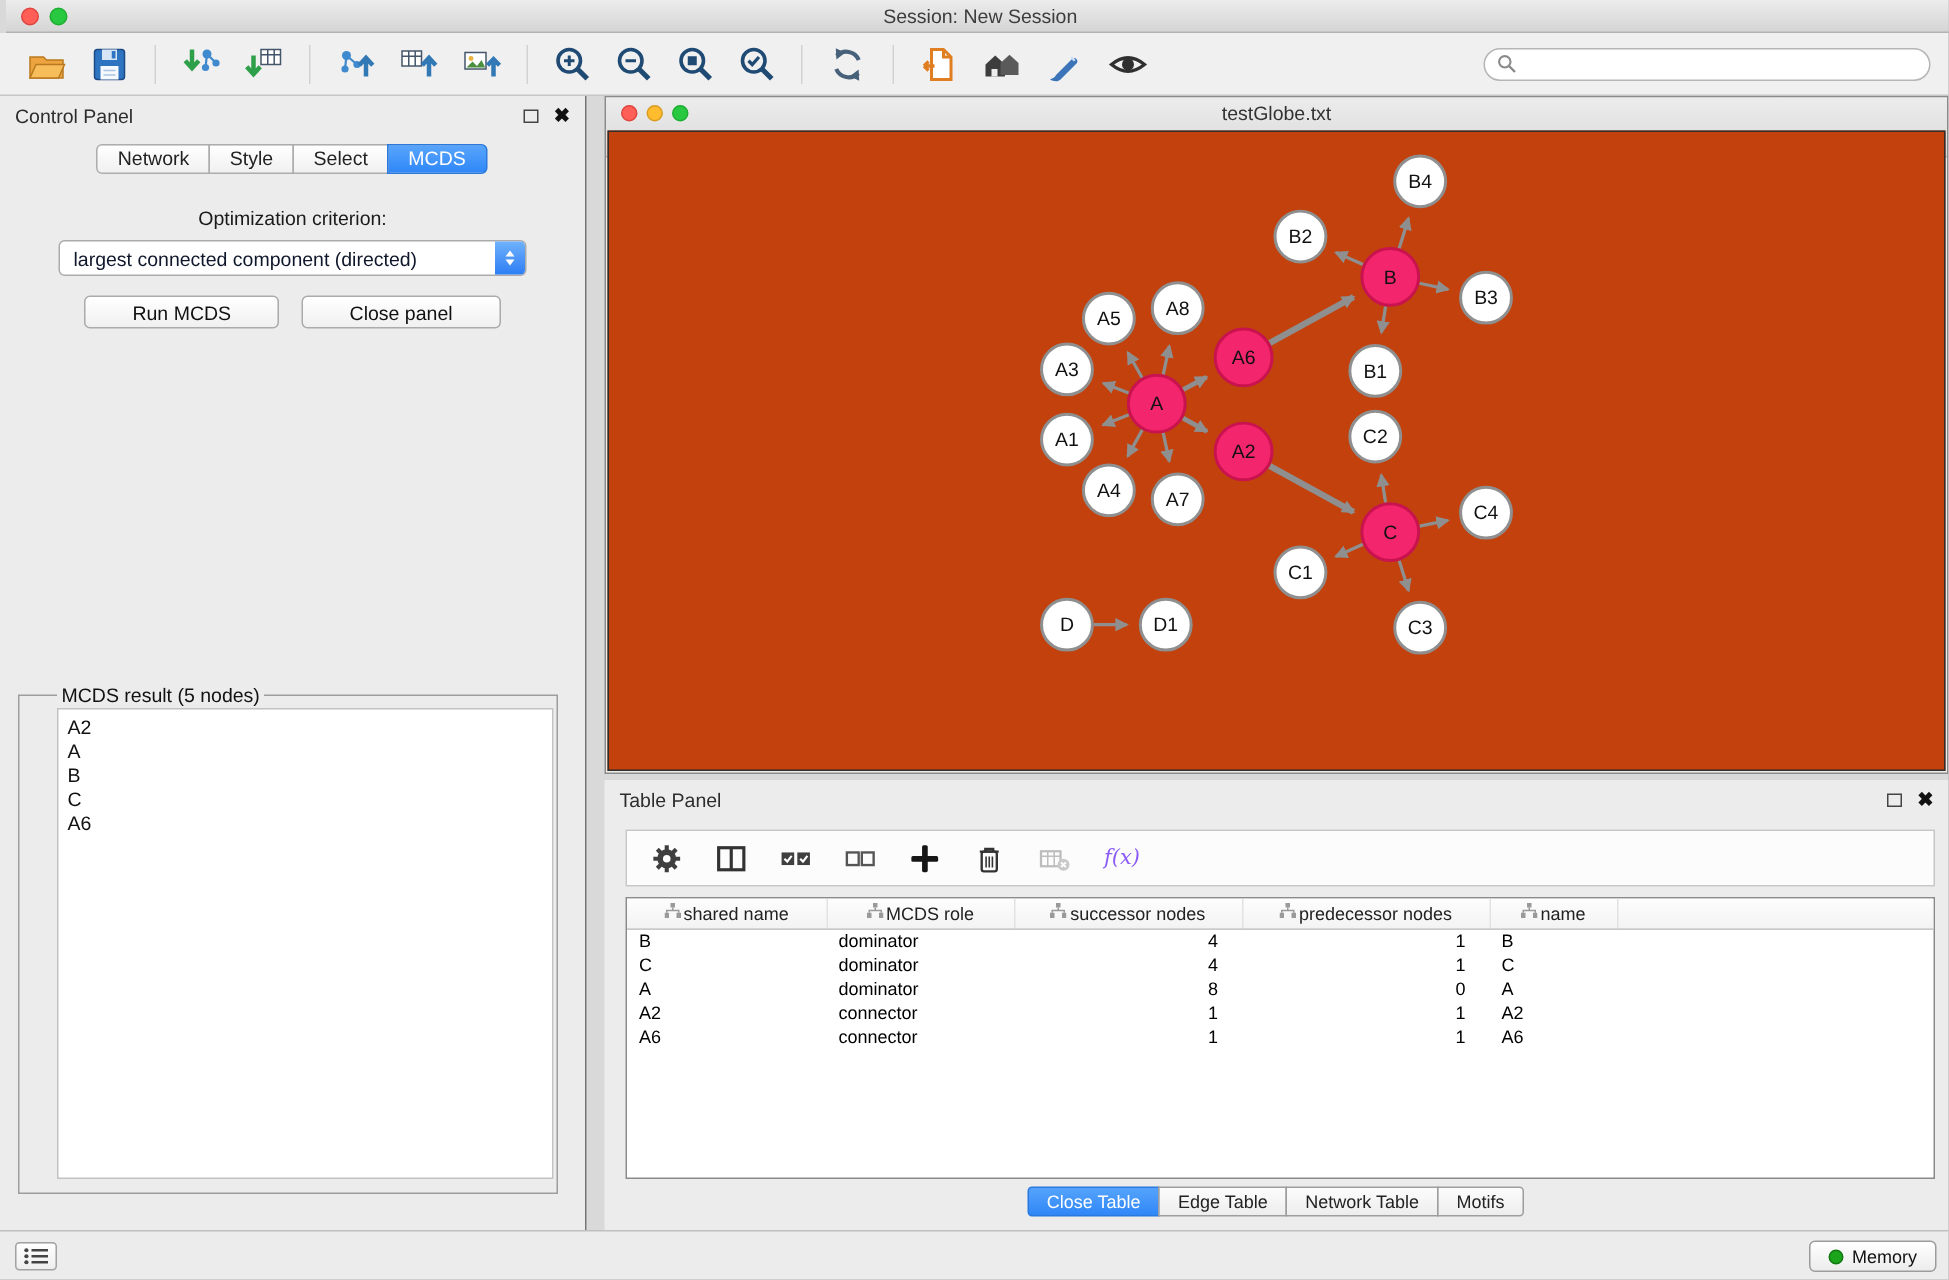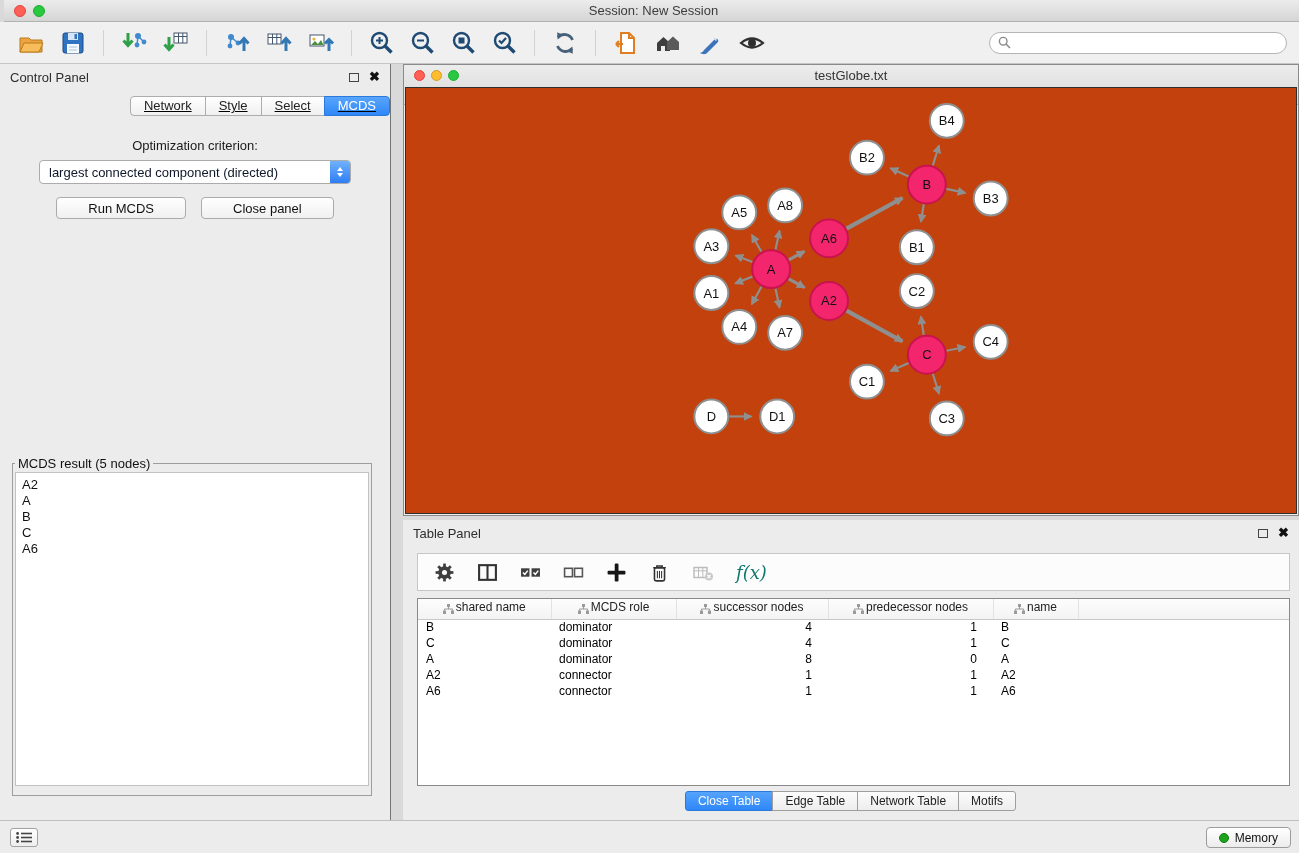--- a/index.html
+++ b/index.html
@@ -28,21 +28,21 @@
   .searchbox input { border:none; outline:none; flex:1; font-size:12px; font-family:"Liberation Sans",sans-serif; background:transparent; }
 
   
   .control-panel { position:absolute; left:0; top:64px; width:391px; height:756px;
     background:#ececec; border-right:1px solid #737373; }
   .panel-header { height:26px; display:flex; align-items:center; padding:0 10px; font-size:13px; color:#2d2d2d; }
   .panel-header .spacer { flex:1; }
   .ph-float { width:10px; height:9px; border:1.5px solid #444; margin-right:10px; display:inline-block; }
   .ph-close { font-size:13px; font-weight:bold; color:#111; line-height:10px; }
 
-  .cp-tabs { display:flex; justify-content:flex-end; margin-top:6px;text-decoration:underline; }
+  .cp-tabs { display:flex; justify-content:center; margin-top:6px; }
   .cp-tab { height:20px; line-height:18px; padding:0 13px; font-size:13px; color:#222;
     background:linear-gradient(#ffffff,#f0f0f0); border:1px solid #adadad; margin-left:-1px; }
   .cp-tab.first { border-radius:4px 0 0 4px; }
   .cp-tab.last { border-radius:0 4px 4px 0; }
   .cp-tab.active { background:linear-gradient(#58a5fc,#2f87f7); color:#fff; border-color:#2a79dd; }
 
   .opt-label { text-align:center; margin-top:22px; font-size:13px; color:#1a1a1a; }
   .dropdown { position:relative; margin:7px auto 0 auto; width:312px; height:24px; background:#fff;
     border:1px solid #ababab; border-radius:4px; font-size:13px; color:#0f172a;
     display:flex; align-items:center; padding-left:9px; }
@@ -50,51 +50,51 @@
     background:linear-gradient(#6fb1fb,#2e7ef5); border-radius:0 3px 3px 0;
     display:flex; flex-direction:column; align-items:center; justify-content:center; gap:2px; }
   .dd-up { width:0; height:0; border-left:3.5px solid transparent; border-right:3.5px solid transparent; border-bottom:4.5px solid #fff; }
   .dd-down { width:0; height:0; border-left:3.5px solid transparent; border-right:3.5px solid transparent; border-top:4.5px solid #fff; }
 
   .cp-buttons { display:flex; justify-content:center; gap:15px; margin-top:13px; }
   .cp-buttons button { height:22px; padding:0 31px; font-size:13px; color:#111;
     background:linear-gradient(#ffffff,#f0f0f0); border:1px solid #ababab; border-radius:4px; font-family:"Liberation Sans",sans-serif; }
 
   .result-box { position:absolute; left:12px; top:392px; width:360px; height:340px;
-    border:1px solid #9d9d9d; background:#ececec; }
+    border:1px solid #9d9d9d; background:#ececec;padding-left:23px; }
   .result-box legend { font-size:13px; color:#111; padding:0 3px; margin-left:2px; }
   .result-list { margin:1px 2px 2px 2px; height:calc(100% - 10px); background:#fff;
     border:1px solid #c2c2c2; padding:4px 6px; font-size:13px; line-height:16px; color:#111; overflow:hidden; }
 
   
   .net-window { position:absolute; left:403px; top:64px; width:896px; height:452px;
     background:#ededed; border:1px solid #8a8a8a; }
   .net-titlebar { position:relative; height:40px; background:linear-gradient(#ececec,#dadada);
     border-bottom:1px solid #b5b5b5; text-align:center; font-size:13px; color:#333; line-height:21px; }
   .net-traffic { position:absolute; left:10px; top:5px; display:flex; gap:6px; }
   .tl.small { width:11px; height:11px; }
   .net-canvas { position:absolute; top:22px; left:1px; right:1px; bottom:1px; background:#c2410c; border:1px solid #2e2e2e; }
   .net-canvas svg { width:100%; height:100%; display:block; }
   .node-label { font-family:"Liberation Sans",sans-serif; font-size:13px; fill:#111; }
 
   
   .table-panel { position:absolute; left:403px; top:520px; width:896px; height:300px; background:#ececec; }
   .tp-toolbar { position:absolute; left:14px; right:9px; top:33px; height:38px;
     background:#fcfcfc; border:1px solid #c6c6c6; display:flex; align-items:center; gap:22px; padding:0 16px; }
   .tp-tbtn { background:transparent; border:none; padding:0; display:flex; align-items:center; }
-  .fx { font-family:"DejaVu Serif", serif; font-style:italic; font-size:18px; color:#0f766e; }
+  .fx { font-family:"DejaVu Serif", serif; font-style:italic; font-size:14px; color:#8b5cf6; }
 
   .tp-tablewrap { position:absolute; left:14px; right:9px; top:78px; height:188px;
     background:#fff; border:1px solid #8a8a8a; overflow:hidden; }
   table { border-collapse:collapse; width:100%; table-layout:fixed; }
   thead th { height:20px; background:linear-gradient(#fdfdfd,#f3f3f3);
     border-bottom:1px solid #c9c9c9; border-right:1px solid #e2e2e2;
     font-size:12px; font-weight:normal; color:#222; text-align:center; }
   thead th.fill { border-right:none; }
-  thead th .hdr { display:inline-flex; align-items:flex-end; gap:2px; }
+  thead th .hdr { display:inline-flex; align-items:flex-start; gap:2px; }
   tbody td { height:16px; padding:0 8px; font-size:12px; color:#000; white-space:nowrap; }
   tbody td.num { text-align:right; padding-right:16px; }
 
   .tp-tabs { position:absolute; left:0; right:0; top:271px; display:flex; justify-content:center; }
   .tp-tab { height:20px; line-height:18px; padding:0 12px; font-size:12px; color:#222;
     background:linear-gradient(#fcfcfc,#ededed); border:1px solid #9e9e9e; margin-left:-1px; }
   .tp-tab.first { border-radius:3px 0 0 3px; }
   .tp-tab.last { border-radius:0 3px 3px 0; }
   .tp-tab.active { background:linear-gradient(#55a3fc,#2f87f7); color:#fff; border-color:#2a79dd; }
 

